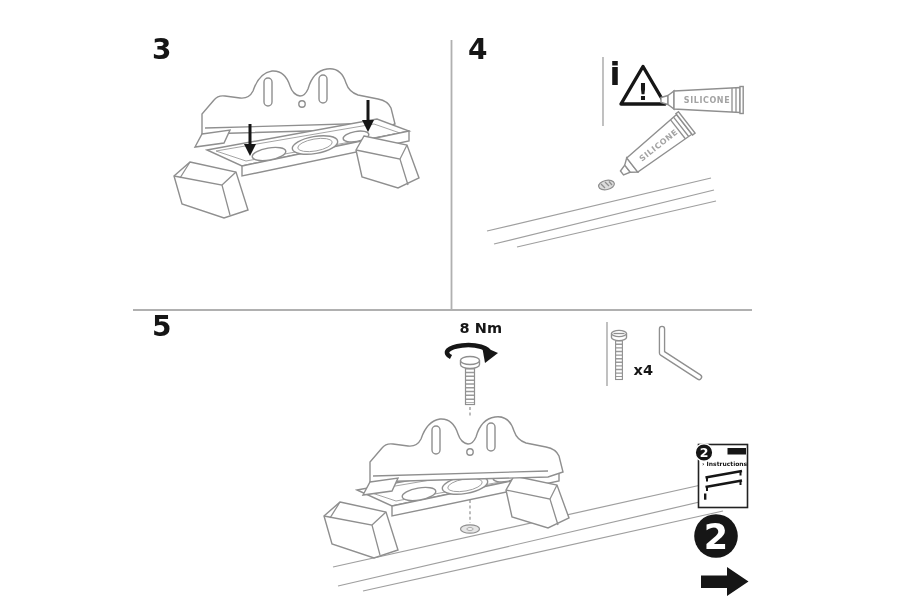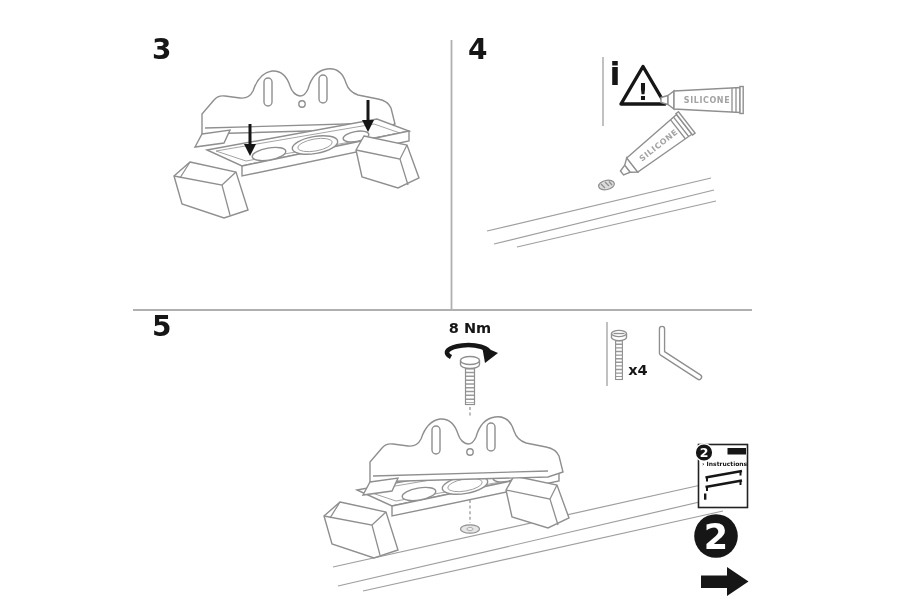--- a/index.html
+++ b/index.html
@@ -7,39 +7,39 @@
     position:relative;width:900px;height:600px;background:#ffffff;overflow:hidden;
     font-family:"DejaVu Sans","Liberation Sans",sans-serif;
   }
   .stage svg{position:absolute;left:0;top:0;}
   .step-num{
     position:absolute;font-size:28px;font-weight:800;color:#161616;line-height:1;
     letter-spacing:0px;
   }
   .small-label{
     position:absolute;font-size:14.5px;font-weight:800;color:#161616;line-height:1;
-    text-align:center;
+    text-align:right;
   }
   .lineart{stroke:#8f8f8f;stroke-width:1.4;fill:#ffffff;}
   .lineart-thin{stroke:#9a9a9a;stroke-width:0.9;fill:none;}
   .lineart-open{stroke:#8f8f8f;stroke-width:1.3;fill:none;}
   .roofline{stroke:#9f9f9f;stroke-width:1.2;fill:none;}
   .dashline{stroke:#8f8f8f;stroke-width:1.2;fill:none;stroke-dasharray:3 2.6;}
   svg text{font-family:"DejaVu Sans","Liberation Sans",sans-serif;}
 </style>
 </head>
 <body>
 
 <div class="stage">
 
   <div class="step-num" style="left:152px;top:36px;">3</div>
   <div class="step-num" style="left:468px;top:36px;">4</div>
   <div class="step-num" style="left:152px;top:313px;">5</div>
   <div class="small-label" style="left:438px;top:321px;width:64px;">8 Nm</div>
-  <div class="small-label" style="left:623px;top:363px;width:30px;text-align:center;">x4</div>
+  <div class="small-label" style="left:623px;top:363px;width:30px;text-align:right;">x4</div>
 
   <svg width="900" height="600" viewBox="0 0 900 600">
     <defs>
 
       <g id="foot-shape">
         <path class="lineart" d="M 35,38 L 205,7 L 237,19 L 70,54 Z"></path>
         <path class="lineart-thin" d="M 44,39 L 202,12 L 228,21 L 74,49 Z"></path>
         <path class="lineart" d="M 70,54 L 237,19 L 237,29 L 70,64 Z"></path>
         <ellipse class="lineart" cx="97" cy="42" rx="17" ry="6" transform="rotate(-10 97 42)"></ellipse>
         <ellipse class="lineart" cx="143" cy="33" rx="23" ry="8.5" transform="rotate(-10 143 33)"></ellipse>

